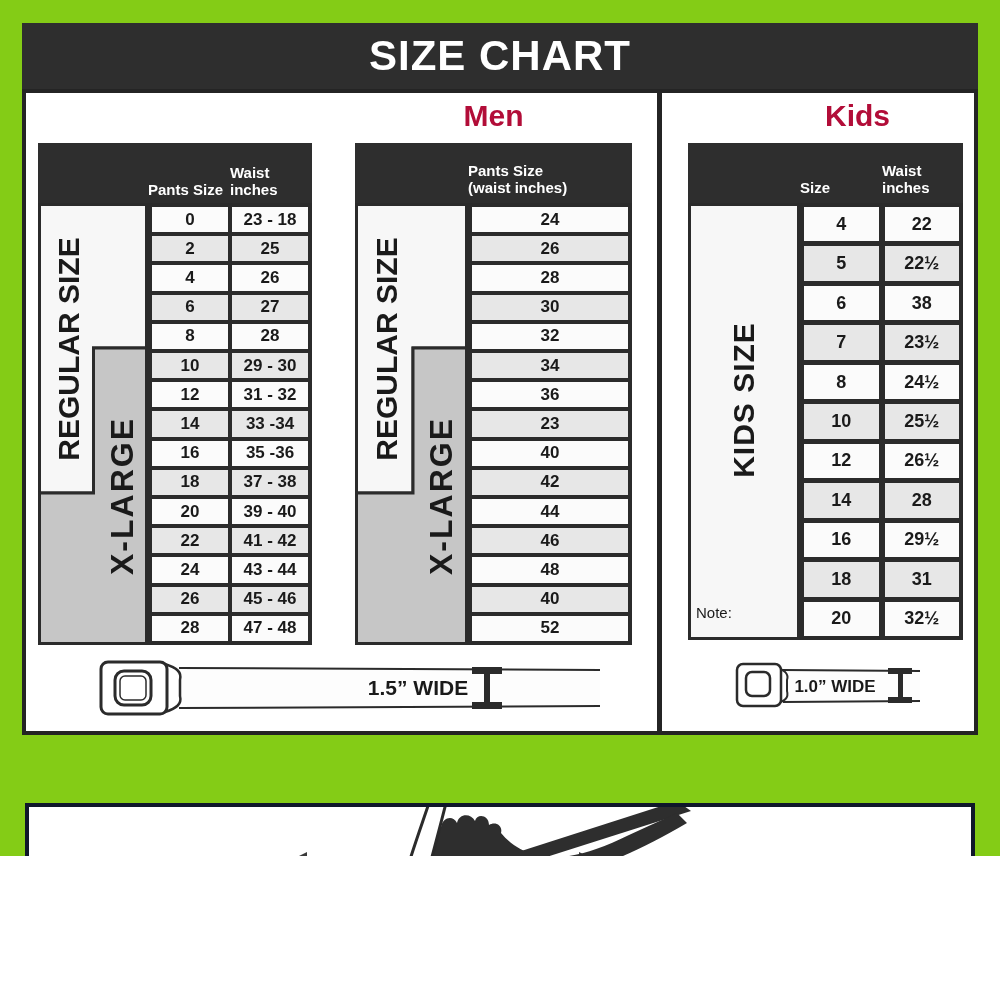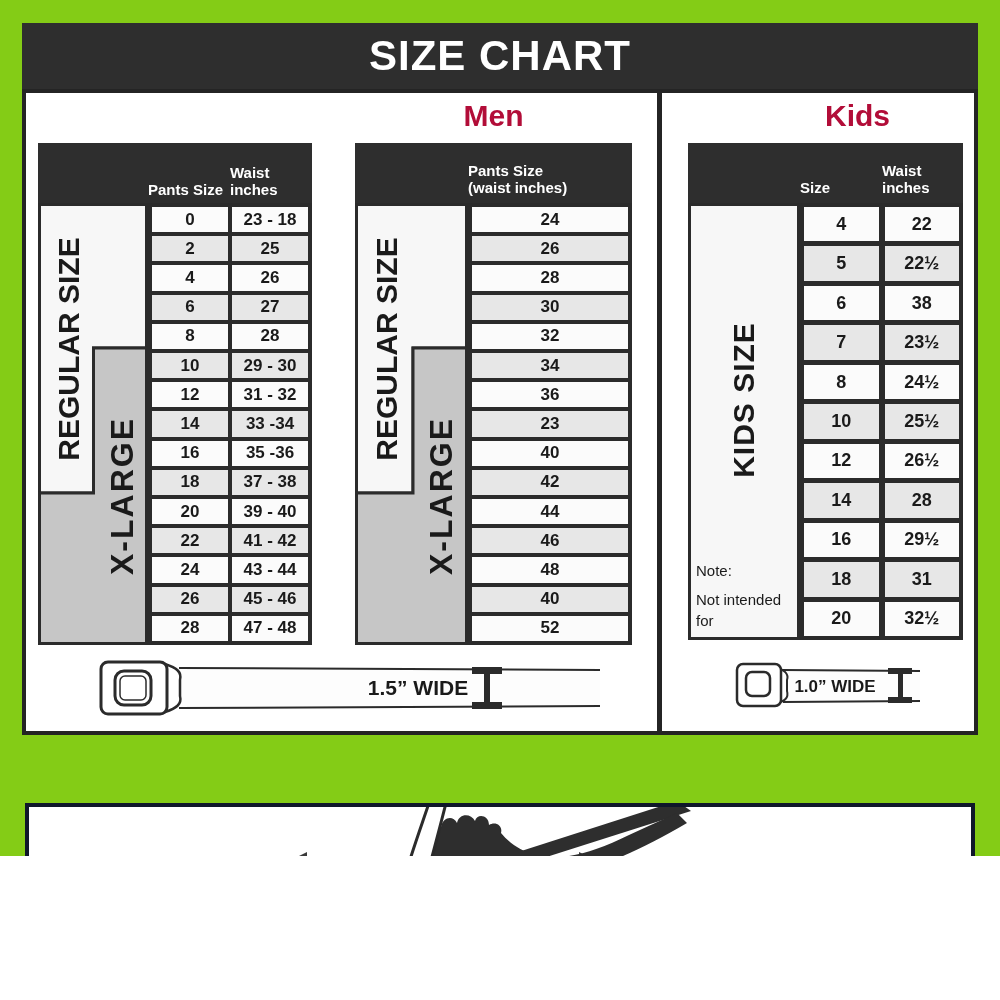--- a/index.html
+++ b/index.html
@@ -100,21 +100,20 @@
     <path d="M1.5,1.5 H111.5 V145 H58 V290 H1.5 Z" fill="#f7f7f7" stroke="#2b2b2b" stroke-width="3"></path>
     <path d="M58,145 H111.5 V440.5 H1.5 V290 H58 Z" fill="#c6c6c6" stroke="#2b2b2b" stroke-width="3"></path>
     <text transform="translate(31,146) rotate(-90)" text-anchor="middle" dominant-baseline="central" font-size="30" font-weight="bold" fill="#1a1a1a">REGULAR SIZE</text>
     <text transform="translate(86,293) rotate(-90)" text-anchor="middle" dominant-baseline="central" font-size="32" font-weight="bold" letter-spacing="2" fill="#1a1a1a">X-LARGE</text>
   </svg>
 
   <div class="abs kids-panel">
     <span class="vlabel">KIDS SIZE</span>
     <div class="kids-note">
       <div class="n1">Note:</div>
-      <div>Not intended for</div>
     </div>
   </div>
 
   <div id="women-grid" class="abs grid">
       <div class="cell">0</div>
       <div class="cell">23 - 18</div>
       <div class="cell alt">2</div>
       <div class="cell alt">25</div>
       <div class="cell">4</div>
       <div class="cell">26</div>

